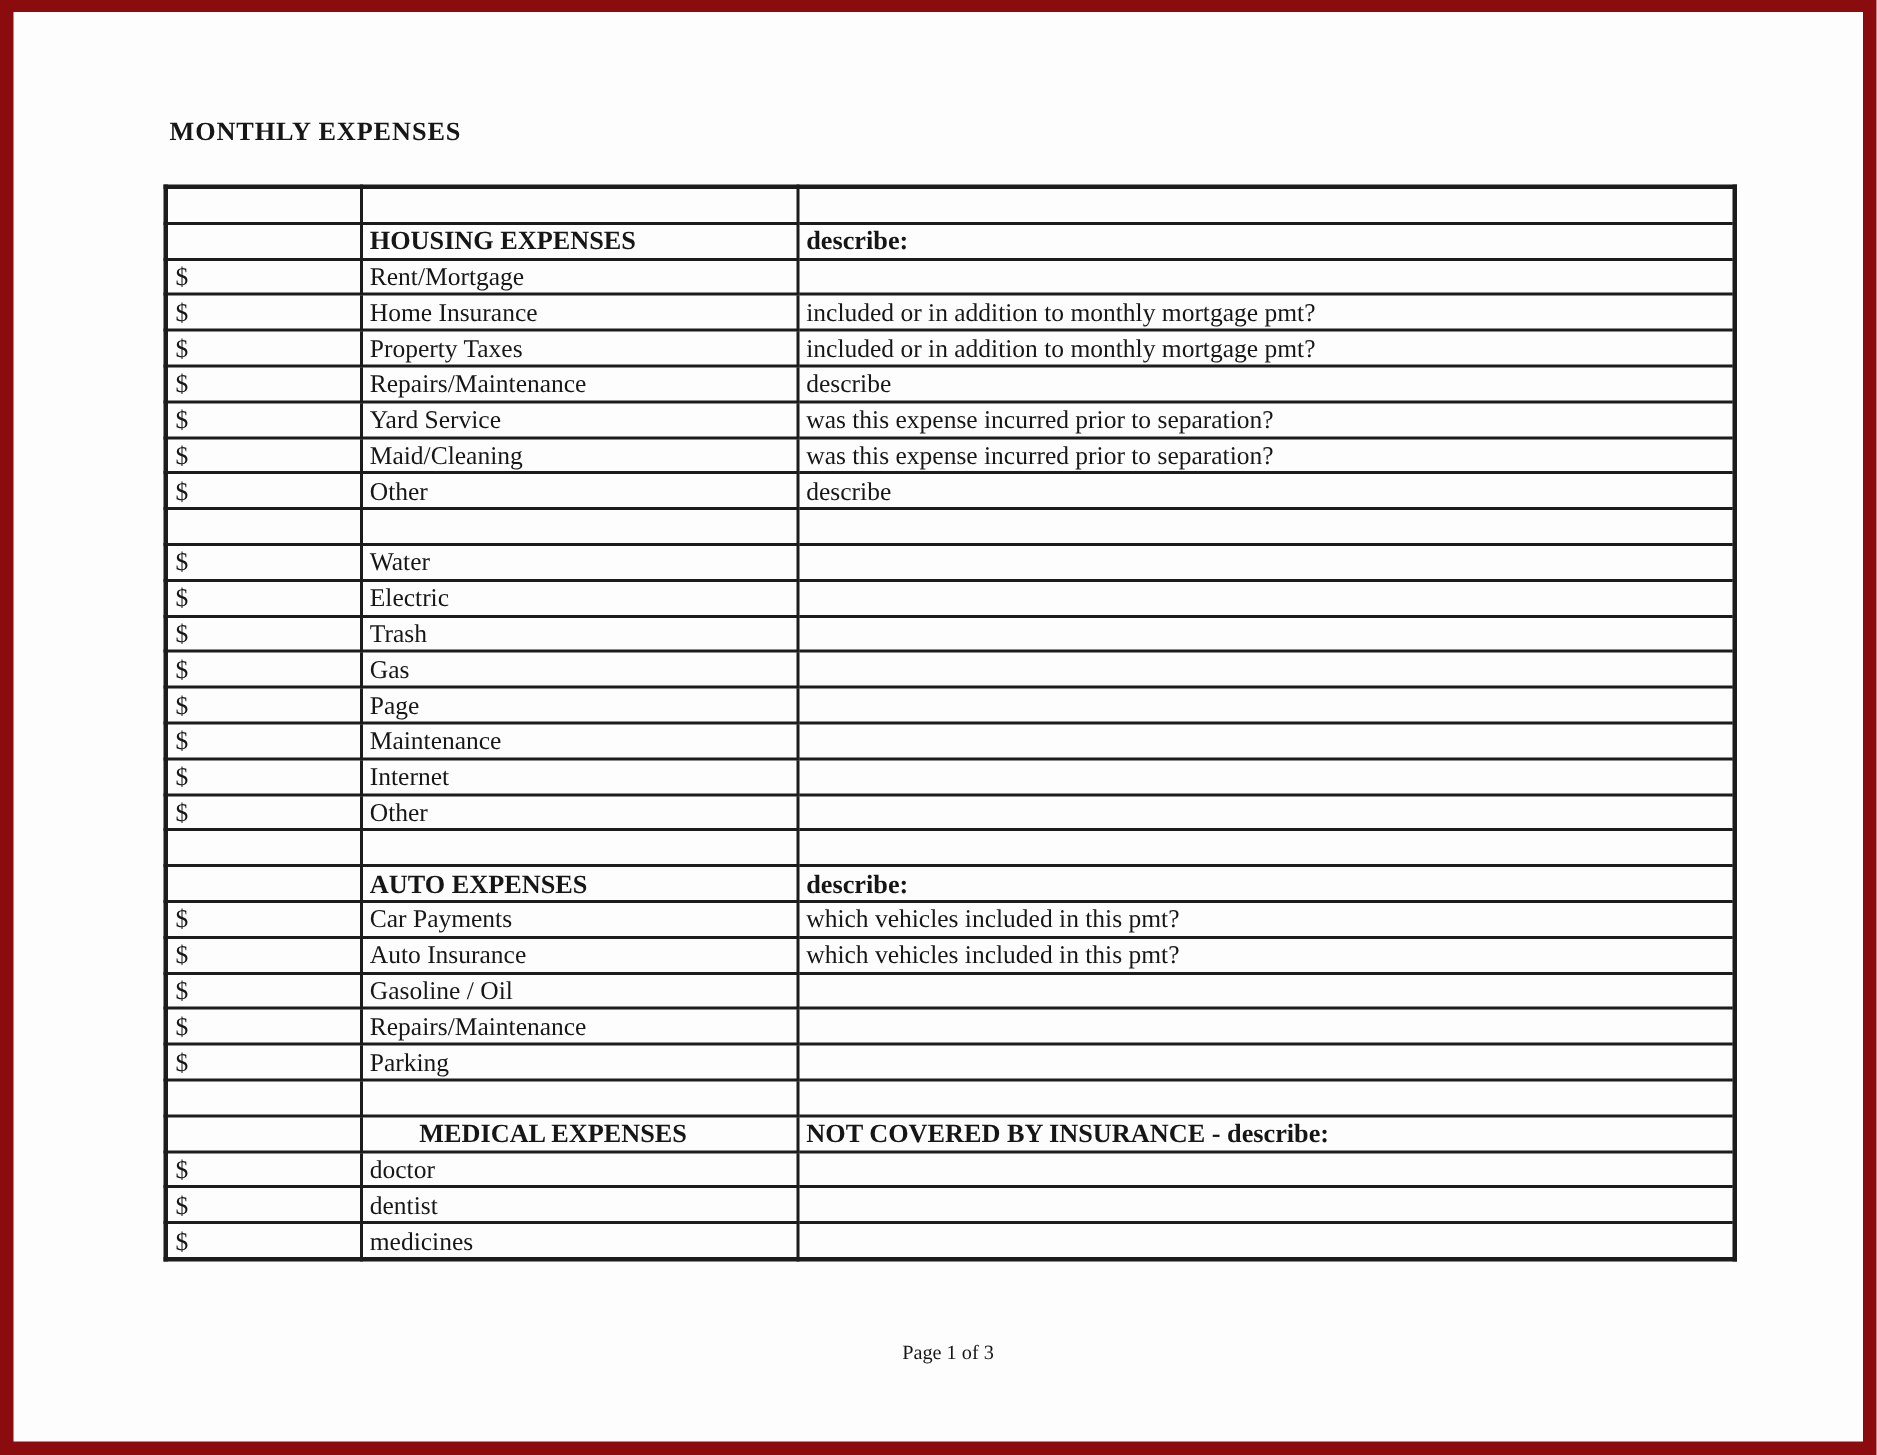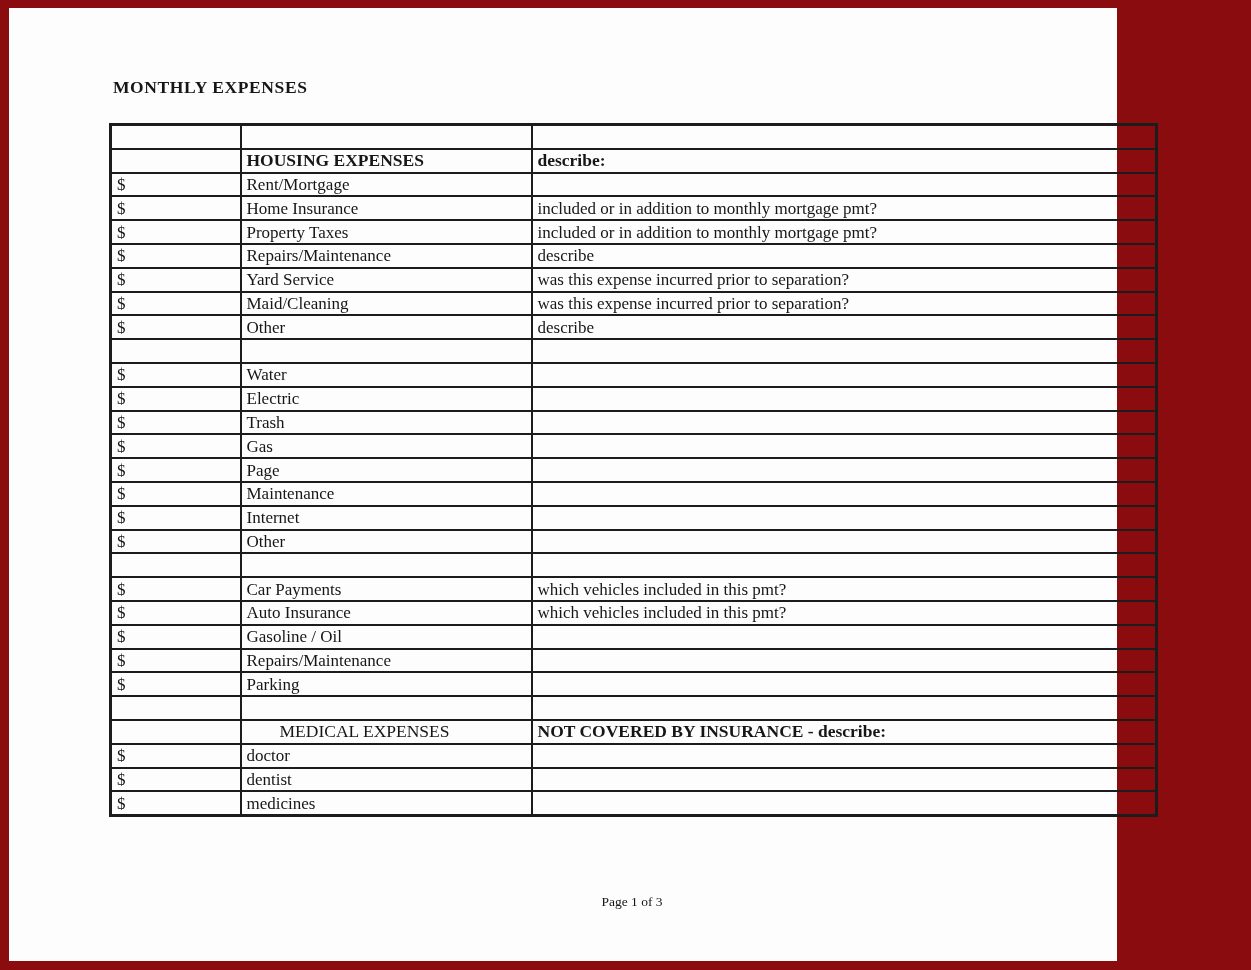--- a/index.html
+++ b/index.html
@@ -12,21 +12,21 @@
     background: var(--frame, #8b0c0e);
     position: relative;
     overflow: hidden;
     font-family: "Liberation Serif", "DejaVu Serif", serif;
     color: var(--text, #161616);
   }
   .page {
     position: absolute;
     left: 9px;
     top: 8px;
-    width: 1108px;
+    width: 1233px;
     height: 953px;
     background: var(--paper, #fdfdfd);
   }
   .doc-title {
     position: absolute;
     left: 104px;
     top: 69px;
     font-size: 17.5px;
     font-weight: bold;
     letter-spacing: 0.6px;
@@ -169,20 +169,25 @@
         <tr>
           <td>$</td>
           <td>Other</td>
           <td></td>
         </tr>
         <tr>
           <td></td>
           <td></td>
           <td></td>
         </tr>
+        <tr class="section-header">
+          <td></td>
+          <td style="font-weight: bold;">AUTO EXPENSES</td>
+          <td style="font-weight: bold;">describe:</td>
+        </tr>
         <tr>
           <td>$</td>
           <td>Car Payments</td>
           <td>which vehicles included in this pmt?</td>
         </tr>
         <tr>
           <td>$</td>
           <td>Auto Insurance</td>
           <td>which vehicles included in this pmt?</td>
         </tr>
@@ -201,21 +206,21 @@
           <td>Parking</td>
           <td></td>
         </tr>
         <tr>
           <td></td>
           <td></td>
           <td></td>
         </tr>
         <tr class="section-header">
           <td></td>
-          <td style="font-weight: normal; padding-left: 38px;">MEDICAL EXPENSES</td>
+          <td style="font-weight: bold; padding-left: 38px;">MEDICAL EXPENSES</td>
           <td style="font-weight: bold;">NOT COVERED BY INSURANCE - describe:</td>
         </tr>
         <tr>
           <td>$</td>
           <td>doctor</td>
           <td></td>
         </tr>
         <tr>
           <td>$</td>
           <td>dentist</td>

